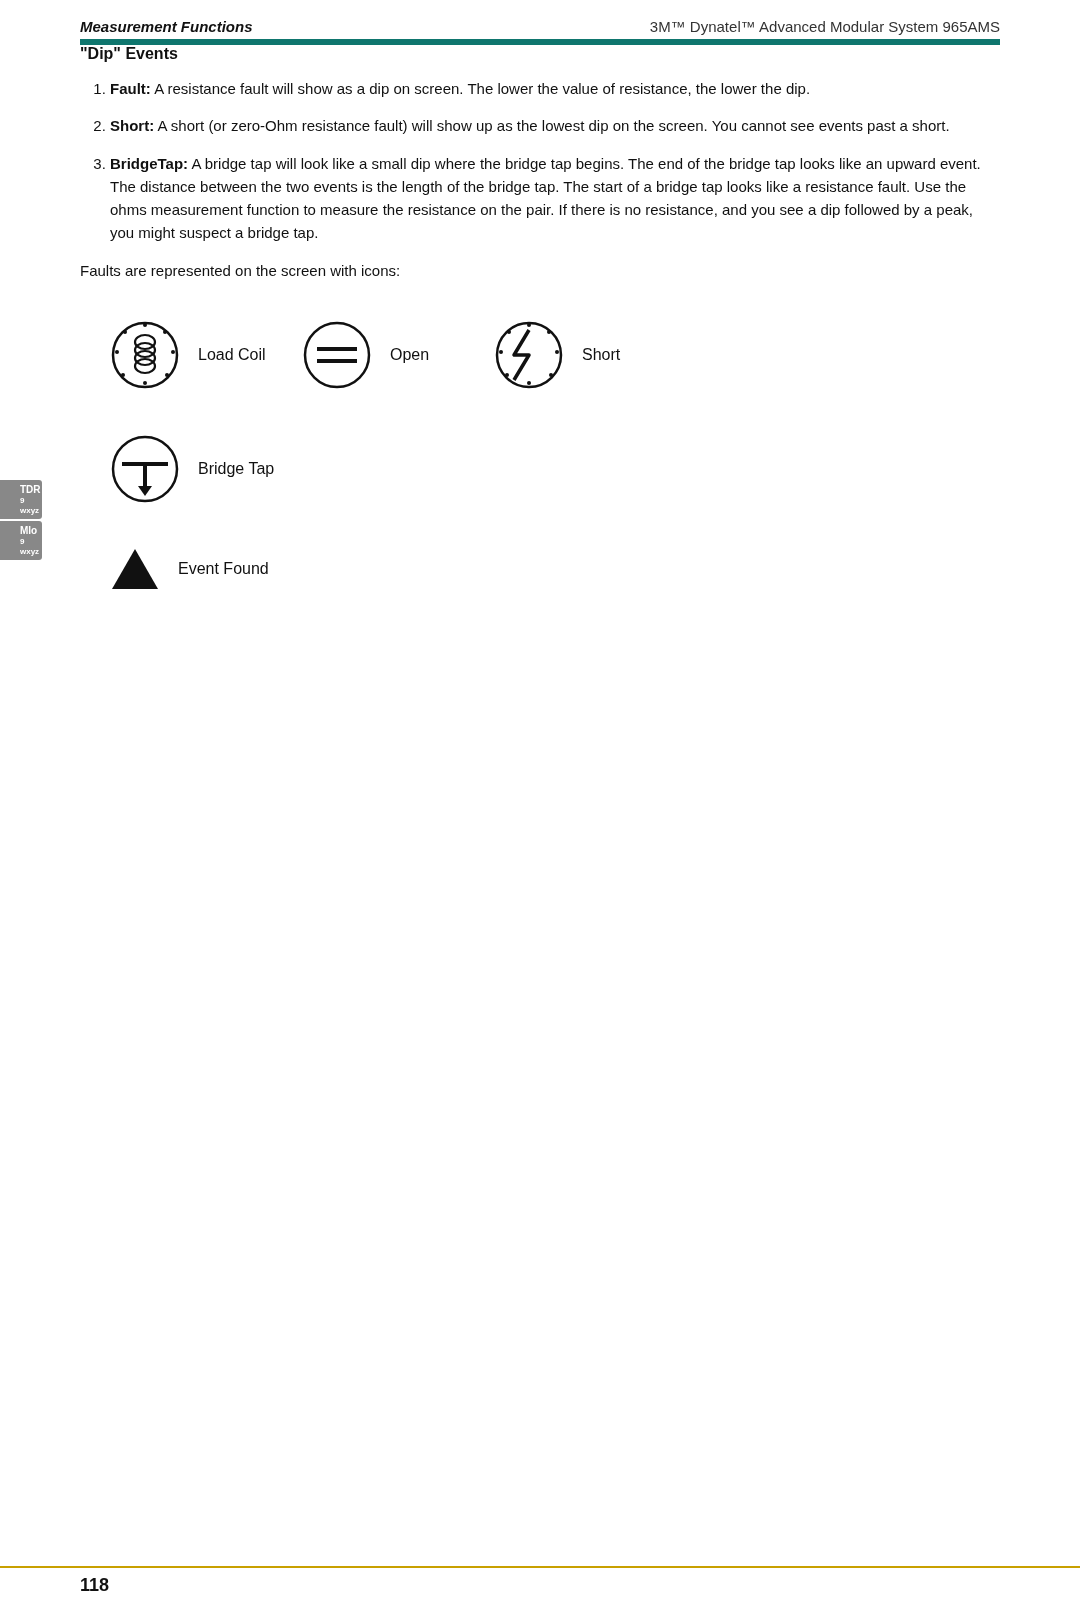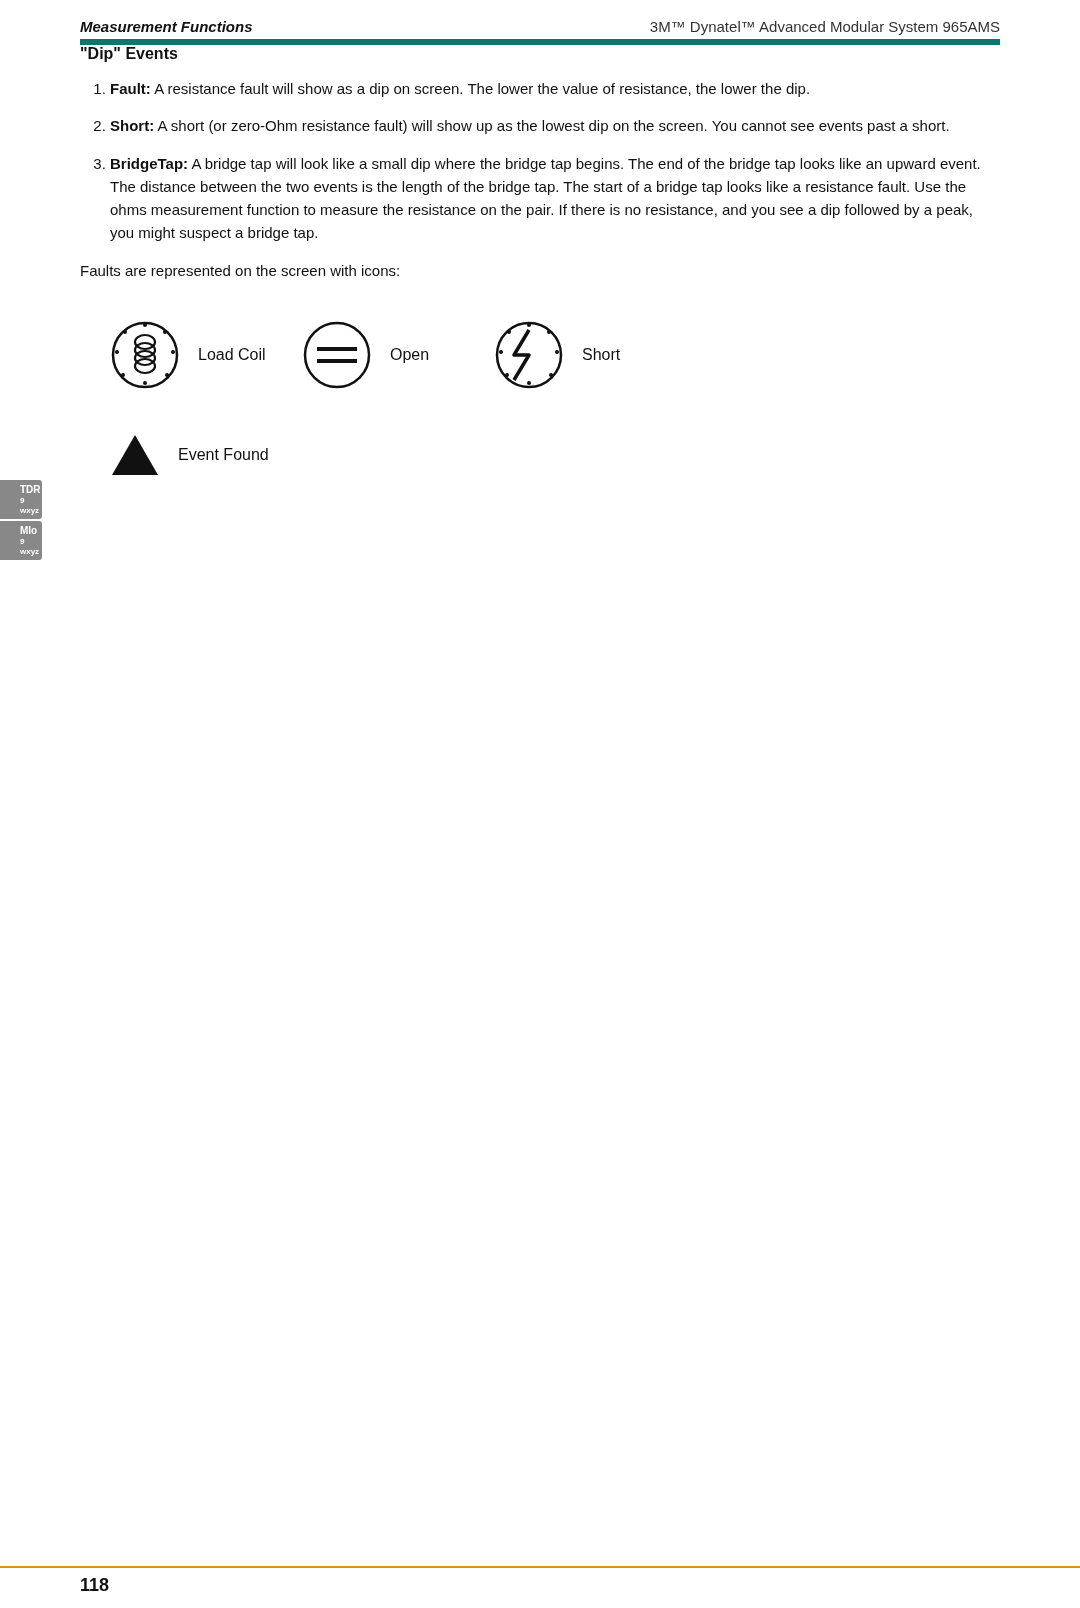--- a/index.html
+++ b/index.html
@@ -230,20 +230,32 @@
         <circle cx="63" cy="32" r="2" fill="#111"></circle>
         <circle cx="57" cy="55" r="2" fill="#111"></circle>
         <circle cx="35" cy="63" r="2" fill="#111"></circle>
         <circle cx="13" cy="55" r="2" fill="#111"></circle>
         <circle cx="7" cy="32" r="2" fill="#111"></circle>
         <circle cx="15" cy="12" r="2" fill="#111"></circle>
       </svg>
       <span class="icon-item-label">Short</span>
     </div>
 
+    <div class="icon-item">
+      <svg class="icon-circle" viewBox="0 0 70 70" xmlns="http://www.w3.org/2000/svg">
+        <circle cx="35" cy="35" r="32" fill="none" stroke="#111" stroke-width="2.5"></circle>
+
+        <line x1="12" y1="30" x2="58" y2="30" stroke="#111" stroke-width="4"></line>
+
+        <line x1="35" y1="30" x2="35" y2="58" stroke="#111" stroke-width="4"></line>
+
+        <polygon points="35,62 28,52 42,52" fill="#111"></polygon>
+      </svg>
+      <span class="icon-item-label">Bridge Tap</span>
+    </div>
 
     <div class="event-found-row">
       <svg width="50" height="50" viewBox="0 0 50 50" xmlns="http://www.w3.org/2000/svg">
 
         <polygon points="25,5 48,45 2,45" fill="#111"></polygon>
       </svg>
       <span class="icon-item-label">Event Found</span>
     </div>
 
   </div>

